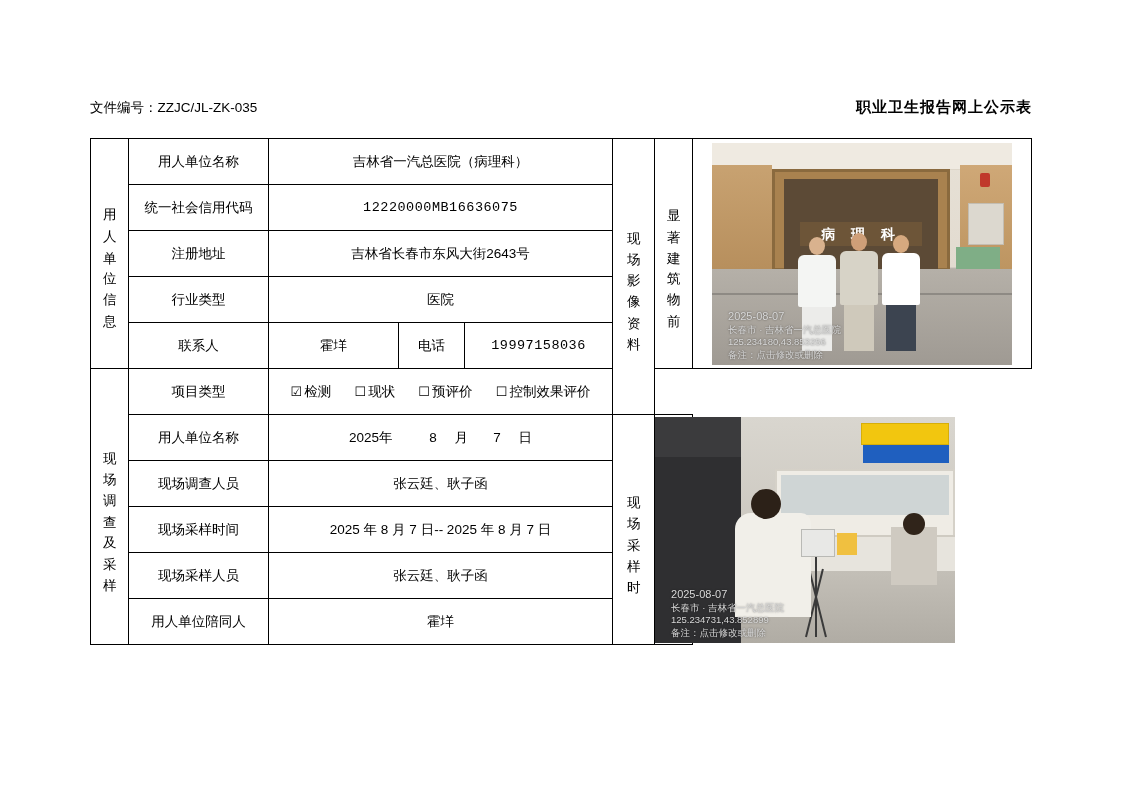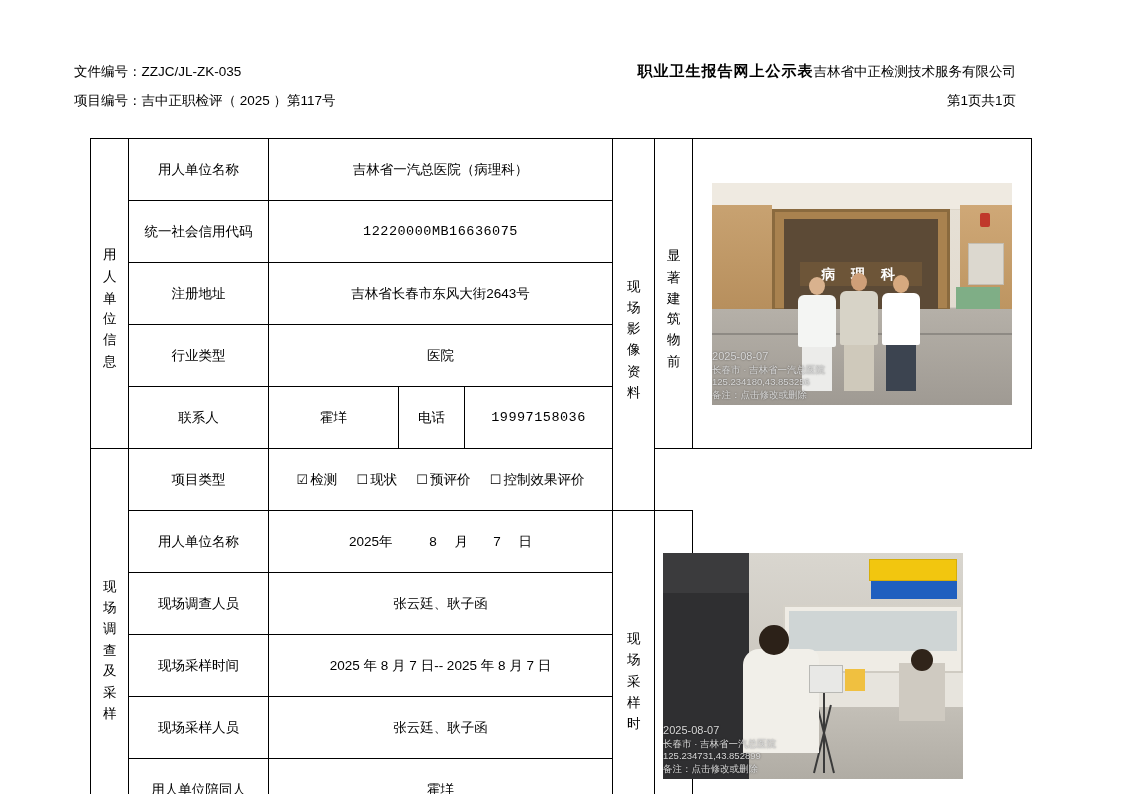--- a/index.html
+++ b/index.html
@@ -17,25 +17,26 @@
   }
   .page {
     position: relative;
     width: 1122px;
     height: 794px;
     box-sizing: border-box;
   }
   
   .hdr-row {
     position: absolute;
-    left: 74px;
+    left: 90px;
     width: 942px;
     display: flex;
     align-items: baseline;
     font-size: 13.5px;
+    margin-top: 36px;
   }
   .hdr-row-1 { top: 62px; }
   .hdr-row-2 { top: 92px; }
   .hdr-left { flex: 0 0 auto; white-space: nowrap; }
   .hdr-center {
     flex: 1 1 auto;
     text-align: right;
     font-weight: bold;
     font-size: 15px;
     letter-spacing: 1px;
@@ -48,21 +49,21 @@
     position: absolute;
     left: 90px;
     top: 138px;
     width: 941px;
     border-collapse: collapse;
     table-layout: fixed;
     font-size: 13.5px;
   }
   .tbl td {
     border: 1px solid #000;
-    padding: 8px;
+    padding: 0;
     text-align: center;
     vertical-align: middle;
     height: 45px;
   }
   .vert {
     writing-mode: vertical-rl;
     text-orientation: upright;
     letter-spacing: 3px;
     line-height: 1.45;
     display: inline-block;
@@ -103,21 +104,21 @@
     width: 300px;
     height: 222px;
     margin: 0 auto;
     overflow: hidden;
     background: #cfc9bf;
   }
   .photo.p2 { height: 226px; }
 
   .stamp {
     position: absolute;
-    left: 0;
+    left: 16px;
     bottom: 3px;
     color: #d8d8d8;
     font-size: 9.5px;
     line-height: 1.32;
     text-align: left;
     text-shadow: 0 0 2px rgba(0,0,0,.55);
     font-family: "Liberation Sans", sans-serif;
   }
   .stamp .big { font-size: 11px; }
 
@@ -172,27 +173,22 @@
   .ph2-seathead { position:absolute; right:30px; top:96px; width:22px; height:22px; border-radius:50%; background:#30241a; }
 </style>
 </head>
 <body>
 
 <div class="page">
 
   <div class="hdr-row hdr-row-1">
     <div class="hdr-left"><span>文件编号：</span><span>ZZJC/JL-ZK-035</span></div>
     <div class="hdr-center">职业卫生报告网上公示表</div>
-    <div class="hdr-right">吉林省中正检测技术服务有限公司</div>
   </div>
 
-  <div class="hdr-row hdr-row-2">
-    <div class="hdr-left"><span>项目编号：</span><span>吉中正职检评（   2025   ）第117号</span></div>
-    <div class="hdr-right">第1页共1页</div>
-  </div>
 
   <table class="tbl">
     <colgroup>
       <col style="width:38px">
       <col style="width:140px">
       <col style="width:130px">
       <col style="width:66px">
       <col style="width:148px">
       <col style="width:42px">
       <col style="width:38px">

